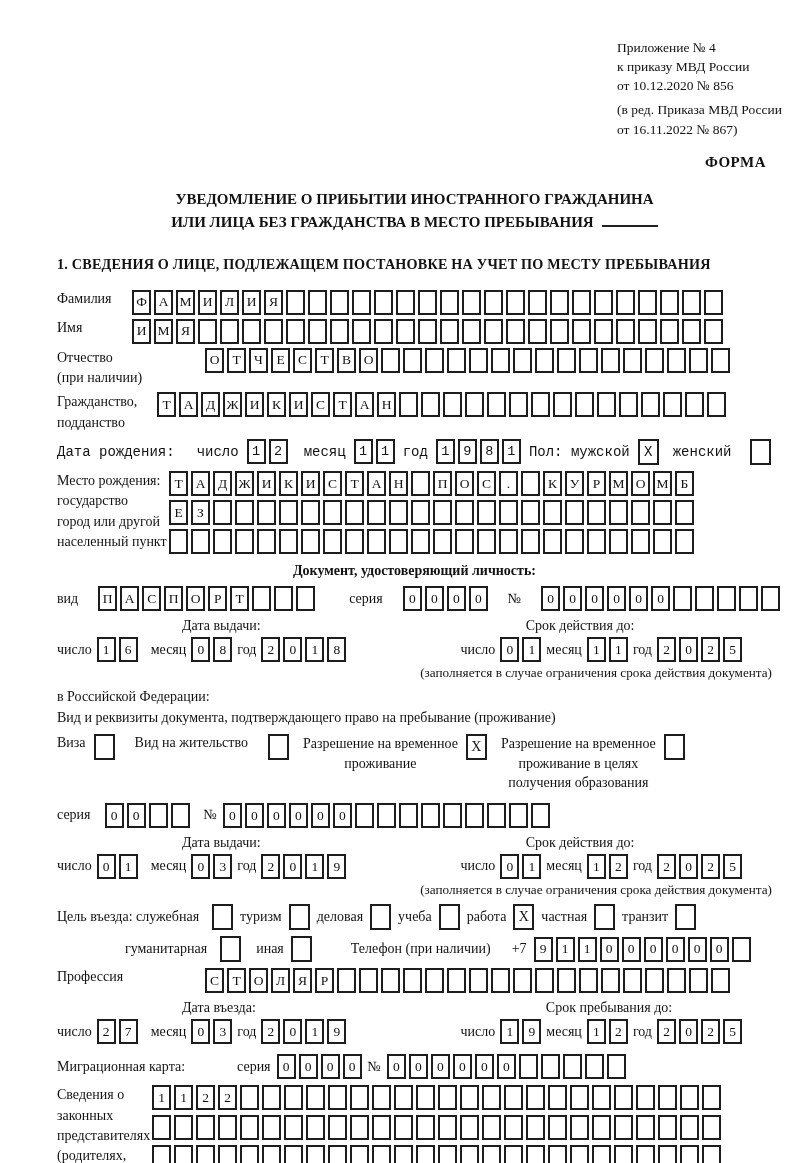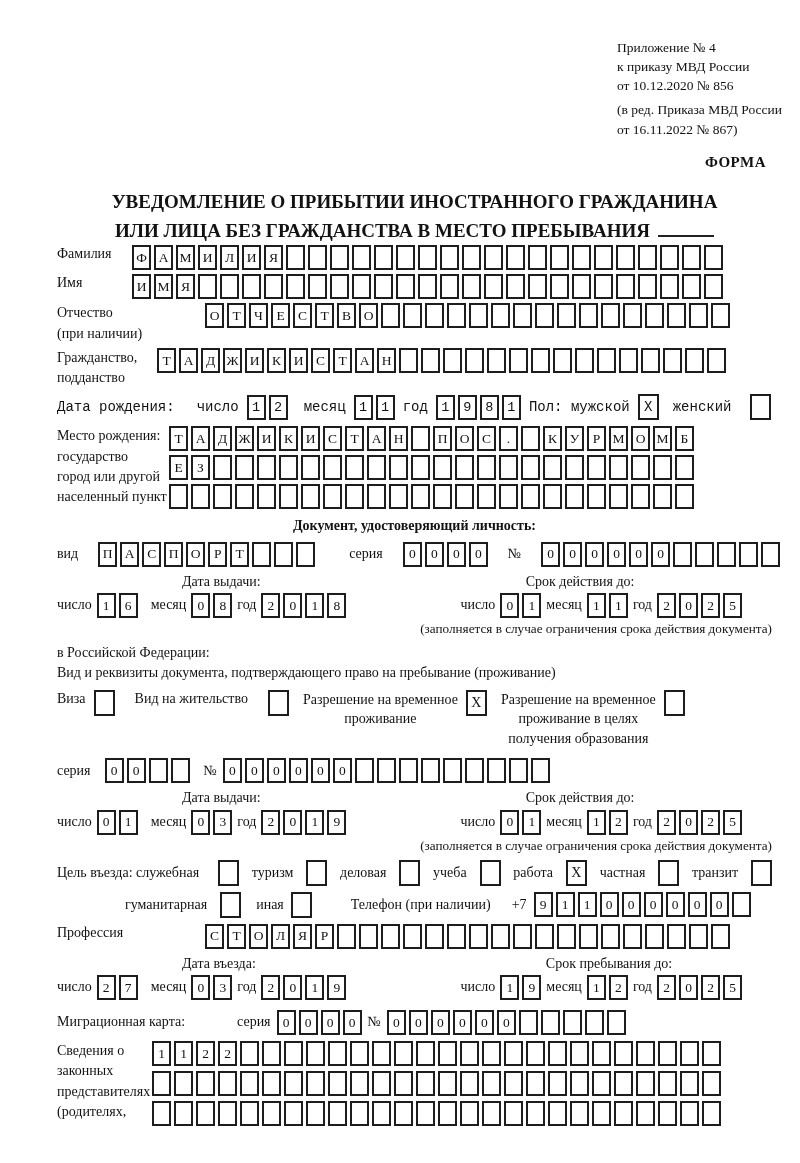--- a/index.html
+++ b/index.html
@@ -7,21 +7,21 @@
     width:800px;height:1163px;box-sizing:border-box;
     padding:38px 28px 10px 57px;
     font-family:"Liberation Serif","DejaVu Serif",serif;
     color:#121212;font-size:14px;line-height:1.3;position:relative;overflow:hidden;
   }
   
   .annex{margin-left:560px;font-size:13.5px;line-height:1.42;white-space:nowrap;}
   .annex .grp2{margin-top:5px;}
   .form-label{text-align:right;font-weight:bold;font-size:15px;letter-spacing:.5px;margin-top:14px;padding-right:6px;}
   
-  .title{font-weight:bold;text-align:center;font-size:19px;margin-top:16px;line-height:1.5;}
+  .title{font-weight:bold;text-align:center;font-size:15px;margin-top:16px;line-height:1.5;}
   .blank-line{display:inline-block;width:56px;border-bottom:2px solid #222;height:12px;margin-left:8px;}
   .sec-heading{font-weight:bold;font-size:14.2px;margin-top:22px;margin-bottom:16px;text-align:left;letter-spacing:.2px;}
   
   .row{display:flex;align-items:flex-start;margin-bottom:4px;}
   .lbl{flex:none;}
   .cells{display:flex;gap:3px;flex-wrap:nowrap;}
   .cell{
     flex:none;width:19px;height:25px;border:2px solid #1d1d1d;
     display:flex;align-items:center;justify-content:center;
     font-size:13.5px;background:#fff;box-sizing:border-box;
@@ -55,20 +55,21 @@
   </div>
   <div class="form-label">ФОРМА</div>
 
   <div class="title">
     <div>УВЕДОМЛЕНИЕ О ПРИБЫТИИ ИНОСТРАННОГО ГРАЖДАНИНА</div>
     <div>
       <span>ИЛИ ЛИЦА БЕЗ ГРАЖДАНСТВА В МЕСТО ПРЕБЫВАНИЯ</span><span class="blank-line"></span>
     </div>
   </div>
 
+  <div class="sec-heading">1. СВЕДЕНИЯ О ЛИЦЕ, ПОДЛЕЖАЩЕМ ПОСТАНОВКЕ НА УЧЕТ ПО МЕСТУ ПРЕБЫВАНИЯ</div>
 
   <div class="row">
     <div class="lbl" style="width:75px;">Фамилия</div>
     <div class="cells">
         <span class="cell">Ф</span>
         <span class="cell">А</span>
         <span class="cell">М</span>
         <span class="cell">И</span>
         <span class="cell">Л</span>
         <span class="cell">И</span>
@@ -496,21 +497,21 @@
       <span class="cells">
           <span class="cell">2</span>
           <span class="cell">0</span>
           <span class="cell">2</span>
           <span class="cell">5</span>
         </span>
     </span>
   </div>
   <div class="note">(заполняется в случае ограничения срока действия документа)</div>
 
-  <div class="row inline" style="gap:7px;justify-content:space-between;">
+  <div class="row inline" style="gap:7px;">
     <span>Цель въезда: служебная</span>
     <span class="chk" style="margin-left:6px;"></span>
     <span>туризм</span>
     <span class="chk"></span>
     <span>деловая</span>
     <span class="chk"></span>
     <span>учеба</span>
     <span class="chk"></span>
     <span>работа</span>
     <span class="chk">X</span>

